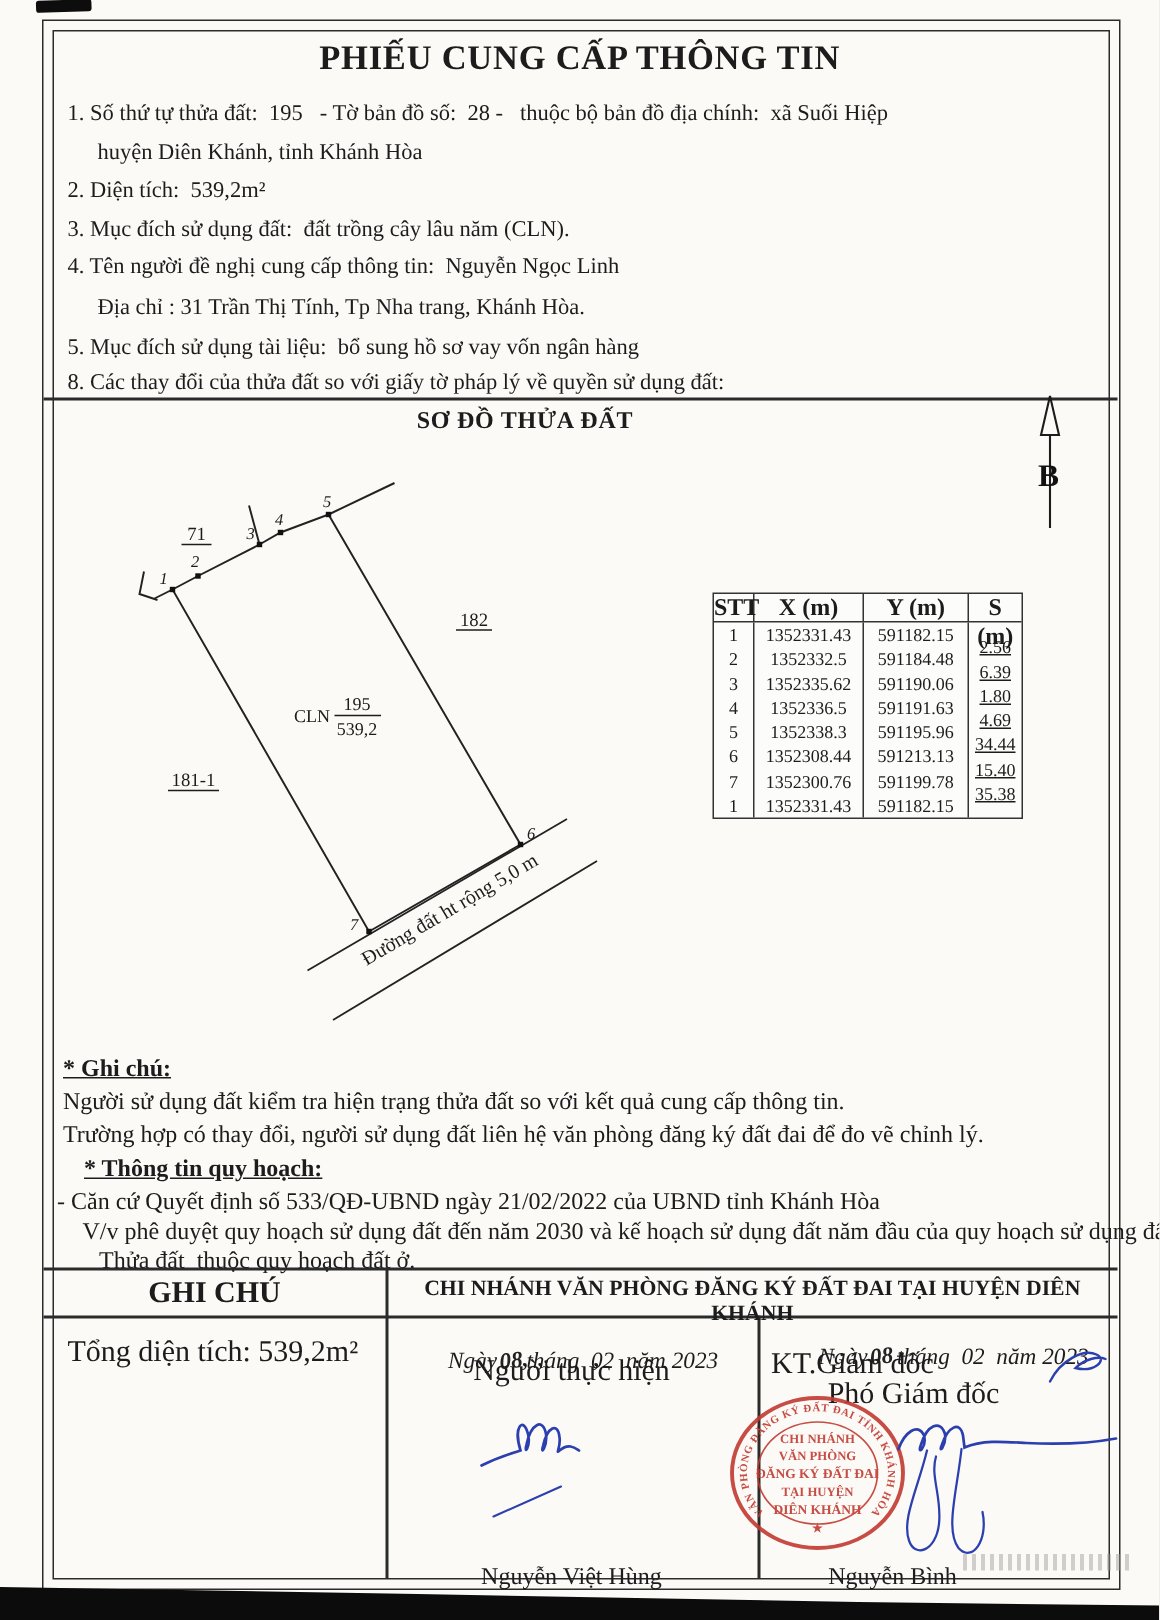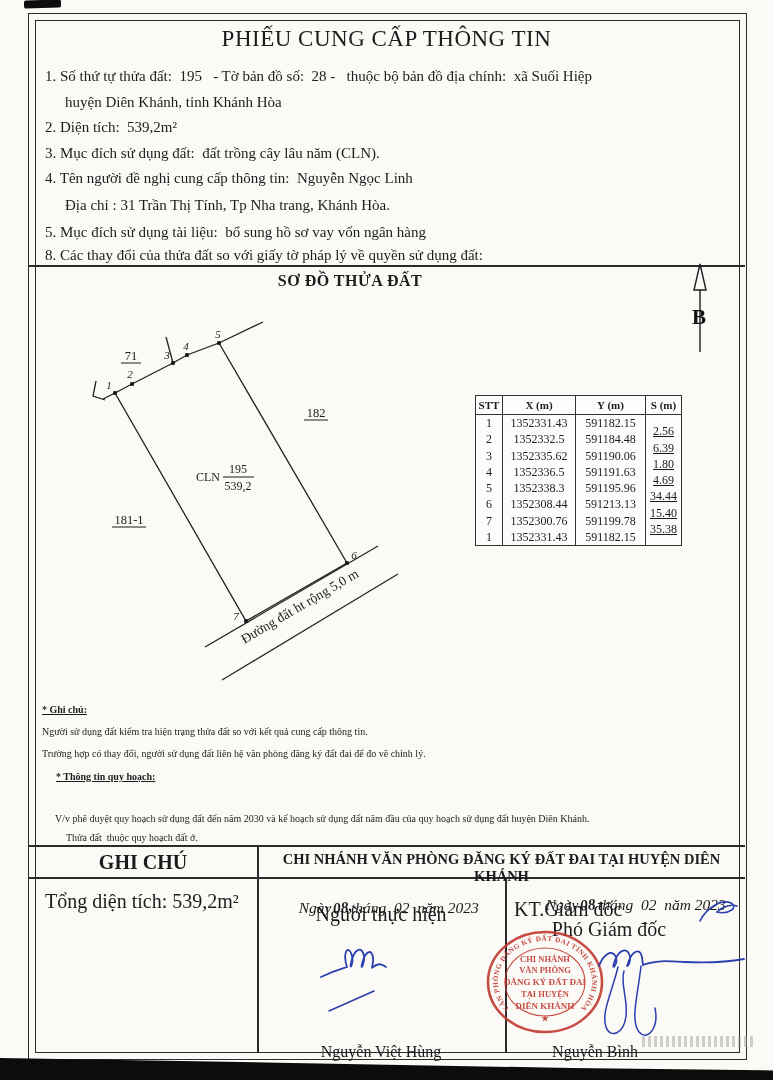--- a/index.html
+++ b/index.html
@@ -8,38 +8,38 @@
     font-family:"Liberation Serif","DejaVu Serif",serif;color:#1c1c1c;overflow:hidden;
   }
   .line{position:absolute;background:#2b2b2b;}
   
   .border-outer{position:absolute;left:28px;top:13px;width:717px;height:1045px;border:1.6px solid #2b2b2b;}
   .border-inner{position:absolute;left:35px;top:20px;width:703px;height:1031px;border:1px solid #2b2b2b;}
   
   .artifact-top{position:absolute;left:24px;top:0;width:37px;height:8px;background:#0d0d0d;transform:rotate(-2deg);border-radius:2px;}
   .artifact-bottom{position:absolute;left:0;top:1056px;width:773px;height:24px;background:#0c0c0c;
     clip-path:polygon(0 8%,36% 28%,74% 50%,100% 60%,100% 100%,0 100%);}
-  .title{position:absolute;left:0;top:26px;width:773px;text-align:center;font-size:23px;font-weight:normal;letter-spacing:.5px;}
+  .title{position:absolute;left:0;top:26px;width:773px;text-align:center;font-size:23px;font-weight:bold;letter-spacing:.5px;}
   .info-line{position:absolute;font-size:15px;white-space:pre;}
   .divider{position:absolute;left:29px;top:265px;width:716px;height:1.5px;background:#2b2b2b;}
   .section-title{position:absolute;left:0;top:272px;width:700px;text-align:center;font-size:16px;font-weight:bold;letter-spacing:.5px;}
   
   .coord-table{position:absolute;left:475px;top:395px;width:205px;border:1.6px solid #333;background:rgba(255,255,255,.4);}
   .ct-h{display:flex;border-bottom:1.3px solid #333;}
-  .ct-h>div{height:18px;line-height:19px;text-align:center;font-weight:bold;font-size:11px;box-sizing:border-box;}
+  .ct-h>div{height:18px;line-height:19px;text-align:center;font-weight:bold;font-size:16px;box-sizing:border-box;}
   .ct-b{display:flex;position:relative;height:130px;}
   .ct-col{box-sizing:border-box;}
   .c-stt{width:27px;border-right:1px solid #333;}
   .c-x{width:73px;border-right:1px solid #333;}
   .c-y{width:70px;border-right:1px solid #333;}
   .c-s{width:35px;position:relative;}
   .ct-cell{height:16.25px;line-height:16.25px;text-align:center;font-size:12px;}
   .ct-sval{position:absolute;left:0;width:100%;text-align:center;font-size:12px;height:16px;line-height:16px;text-decoration:underline;}
   
-  .note{position:absolute;font-size:10px;white-space:pre;}
+  .note{position:absolute;font-size:16px;white-space:pre;}
   .note-title{font-weight:bold;text-decoration:underline;}
   
   .ft-cell{position:absolute;font-size:20px;}
   .ft-header{font-weight:bold;text-align:center;}
   .date-line{position:absolute;font-style:italic;font-size:15.5px;text-align:center;white-space:pre;}
   .hand-day{display:inline-block;font-weight:bold;transform:rotate(-6deg);margin:0 2px;color:#222;}
   .name{position:absolute;font-size:16px;text-align:center;margin-top:12px;}
   .faint-print{position:absolute;left:642px;top:1036px;width:112px;height:11px;opacity:.45;filter:blur(.4px);
     background:repeating-linear-gradient(90deg,#9a9a96 0 3px,transparent 3px 6px);}
   .overlay{position:absolute;left:0;top:0;pointer-events:none;z-index:5;}
@@ -115,20 +115,21 @@
         <div class="ct-sval" style="top:89.5px">15.40</div>
         <div class="ct-sval" style="top:105.75px">35.38</div>
       </div>
     </div>
   </div>
 
   <div class="note note-title" style="left:42px;top:704px">* Ghi chú:</div>
   <div class="note" style="left:42px;top:726px">Người sử dụng đất kiểm tra hiện trạng thửa đất so với kết quả cung cấp thông tin.</div>
   <div class="note" style="left:42px;top:748px">Trường hợp có thay đổi, người sử dụng đất liên hệ văn phòng đăng ký đất đai để đo vẽ chỉnh lý.</div>
   <div class="note note-title" style="left:56px;top:771px">* Thông tin quy hoạch:</div>
+  <div class="note" style="left:38px;top:793px">- Căn cứ Quyết định số 533/QĐ-UBND ngày 21/02/2022 của UBND tỉnh Khánh Hòa</div>
   <div class="note" style="left:55px;top:813px">V/v phê duyệt quy hoạch sử dụng đất đến năm 2030 và kế hoạch sử dụng đất năm đầu của quy hoạch sử dụng đất huyện Diên Khánh.</div>
   <div class="note" style="left:66px;top:832px">Thửa đất  thuộc quy hoạch đất ở.</div>
 
   <div class="line" style="left:29px;top:845px;width:716px;height:1.6px"></div>
   <div class="line" style="left:29px;top:877px;width:716px;height:1.6px"></div>
   <div class="line" style="left:257px;top:845px;width:1.6px;height:207px"></div>
   <div class="line" style="left:505px;top:877px;width:1.6px;height:175px"></div>
 
   <div class="ft-cell ft-header" style="left:29px;top:851px;width:228px">GHI CHÚ</div>
   <div class="ft-cell ft-header" style="left:258px;top:851px;width:487px;font-size:14.5px">CHI NHÁNH VĂN PHÒNG ĐĂNG KÝ ĐẤT ĐAI TẠI HUYỆN DIÊN KHÁNH</div>

